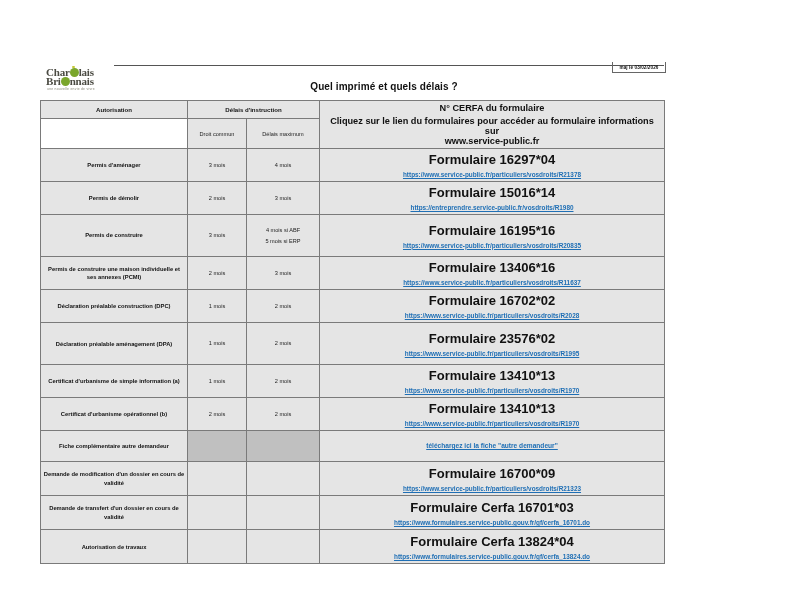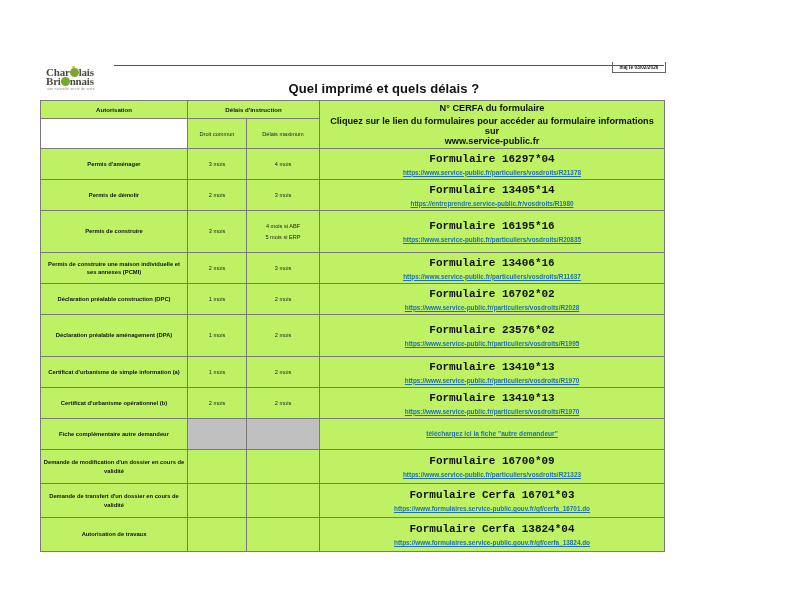--- a/index.html
+++ b/index.html
@@ -114,38 +114,38 @@
     white-space: nowrap;
   }
 
   
   #main-title {
     position: absolute;
     left: 160px;
     top: 81px;
     width: 400px;
     text-align: center;
-    font-size: 13px;
+    font-size: 10px;
     font-weight: bold;
     color: #111111;
     letter-spacing: 0.1px;
   }
 
   
   #tbl-wrap {
     position: absolute;
     left: 16px;
     top: 100px;
     width: 624px;
   }
   table.sheet {
     border-collapse: collapse;
     table-layout: fixed;
     width: 624px;
-    background: #bef264;
+    background: #e5e5e5;
   }
   table.sheet td {
     border: 0.9px solid #7a7a7a;
     vertical-align: middle;
     padding: 1px 2px;
     box-sizing: border-box;
   }
 
   
   col.c-auth  { width: 147px; }
@@ -186,24 +186,23 @@
     line-height: 1.9;
   }
   .cerfa {
     text-align: center;
     line-height: 1.55;
     padding-top: 2px;
     padding-bottom: 2px;
   }
   .cerfa .form-no {
     display: block;
-    font-size: 11px;
-    font-weight: bold;
-    color: #111111;
-    font-family: Liberation Mono, monospace;
+    font-size: 13px;
+    font-weight: bold;
+    color: #111111;
   }
   .cerfa .lnk {
     display: block;
     font-size: 6.4px;
     font-weight: bold;
     color: #1f6fb5;
     text-decoration: underline;
     word-break: break-all;
   }
   .cerfa .lnk-alone {
@@ -268,21 +267,21 @@
             <td class="cerfa">
               <span class="form-no">Formulaire 16297*04</span>
               <span class="lnk">https://www.service-public.fr/particuliers/vosdroits/R21378</span>
             </td>
           </tr>
           <tr>
             <td class="auth" style="height: 31px;">Permis de démolir</td>
             <td class="mois">2 mois</td>
             <td class="mois">3 mois</td>
             <td class="cerfa">
-              <span class="form-no">Formulaire 13405*14</span>
+              <span class="form-no">Formulaire 15016*14</span>
               <span class="lnk">https://entreprendre.service-public.fr/vosdroits/R1980</span>
             </td>
           </tr>
           <tr>
             <td class="auth" style="height: 42px;">Permis de construire</td>
             <td class="mois">3 mois</td>
             <td class="mois">
               <div>4 mois si ABF</div>
               <div>5 mois si ERP</div>
             </td>

